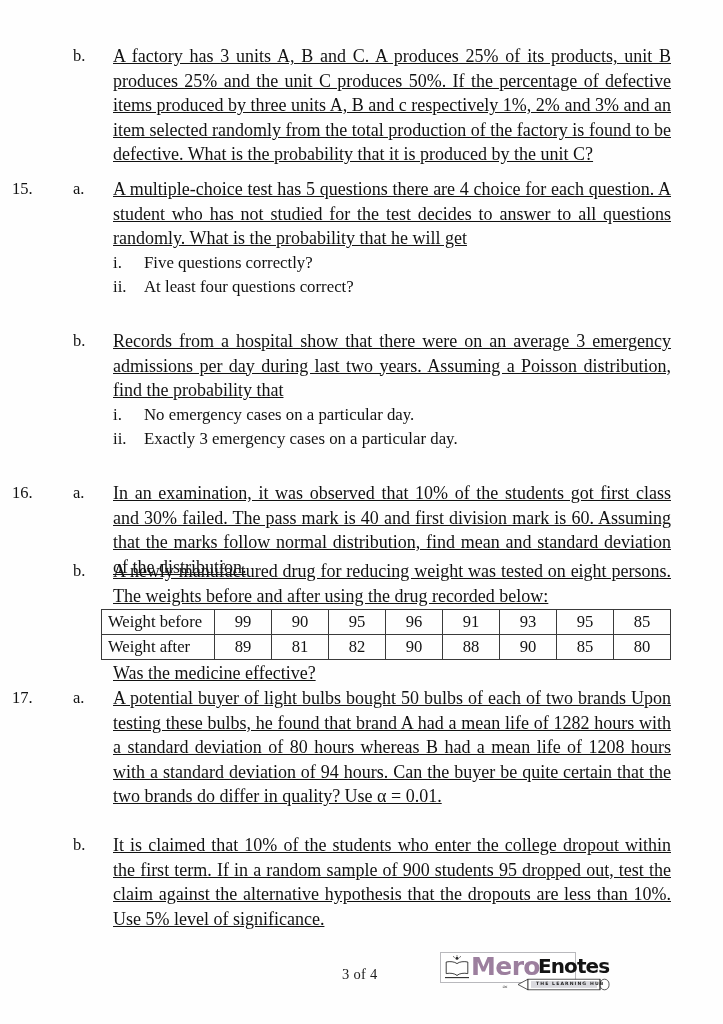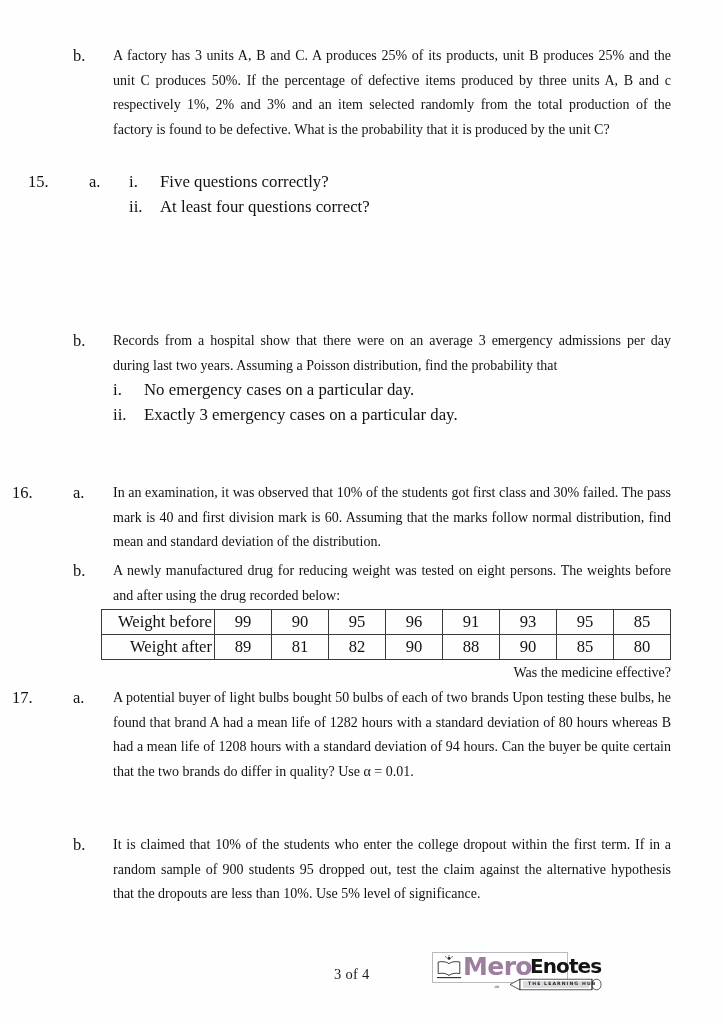--- a/index.html
+++ b/index.html
@@ -36,27 +36,28 @@
     padding-left: 12px;
     white-space: nowrap;
   }
   .qlabel {
     font-size: 16.5px;
     line-height: 24.6px;
     text-align: left;
     white-space: nowrap;
   }
   .qtext {
-    font-size: 14px;
+    font-size: 18px;
     line-height: 24.6px;
     text-align: justify;
     text-justify: inter-word;
     hyphens: none;
-  }
-  .qtext.noj { text-align: right; }
+    text-decoration: underline;
+  }
+  .qtext.noj { text-align: left; }
 
   
   .romanlist {
     list-style: none;
     margin: 0;
     padding: 0;
   }
   .romanrow {
     display: grid;
     grid-template-columns: 31px 1fr;
@@ -79,29 +80,29 @@
   }
   table.wtable td {
     border: 1px solid #3a3a3a;
     height: 24px;
     font-size: 16.6px;
     text-align: center;
     padding: 0 2px;
     color: #121212;
   }
   table.wtable td.rowhead {
-    text-align: right;
+    text-align: left;
     padding-left: 6px;
     width: 104px;
   }
 
   
   .footer {
     position: absolute;
-    left: 4px;
+    left: 12px;
     top: 962px;
     width: 612px;
     height: 60px;
   }
   .pageno {
     position: absolute;
     left: 330px;
     top: 4px;
     font-size: 14.5px;
     color: #1b1b1b;
@@ -186,24 +187,25 @@
 <body>
 
 <div class="page">
 
   <div class="qblock" style="left:0px; top:44px; width:671px;">
     <div class="qnum"></div>
     <div class="qlabel">b.</div>
     <div class="qtext">A factory has 3 units A, B and C. A produces 25% of its products, unit B produces 25% and the unit C produces 50%. If the percentage of defective items produced by three units A, B and c respectively 1%, 2% and 3% and an item selected randomly from the total production of the factory is found to be defective. What is the probability that it is produced by the unit C?</div>
   </div>
 
-  <div class="qblock" style="left:0px; top:170px; width:671px;padding-left:16px;">
+  <div class="qblock" style="left:0px; top:177px; width:671px;">
     <div class="qnum">15.</div>
     <div class="qlabel">a.</div>
     <div>
+      <div class="qtext">A multiple-choice test has 5 questions there are 4 choice for each question. A student who has not studied for the test decides to answer to all questions randomly. What is the probability that he will get</div>
       <div class="romanlist">
         <div class="romanrow">
           <span class="romanmark">i.</span>
           <span>Five questions correctly?</span>
         </div>
         <div class="romanrow">
           <span class="romanmark">ii.</span>
           <span>At least four questions correct?</span>
         </div>
       </div>

